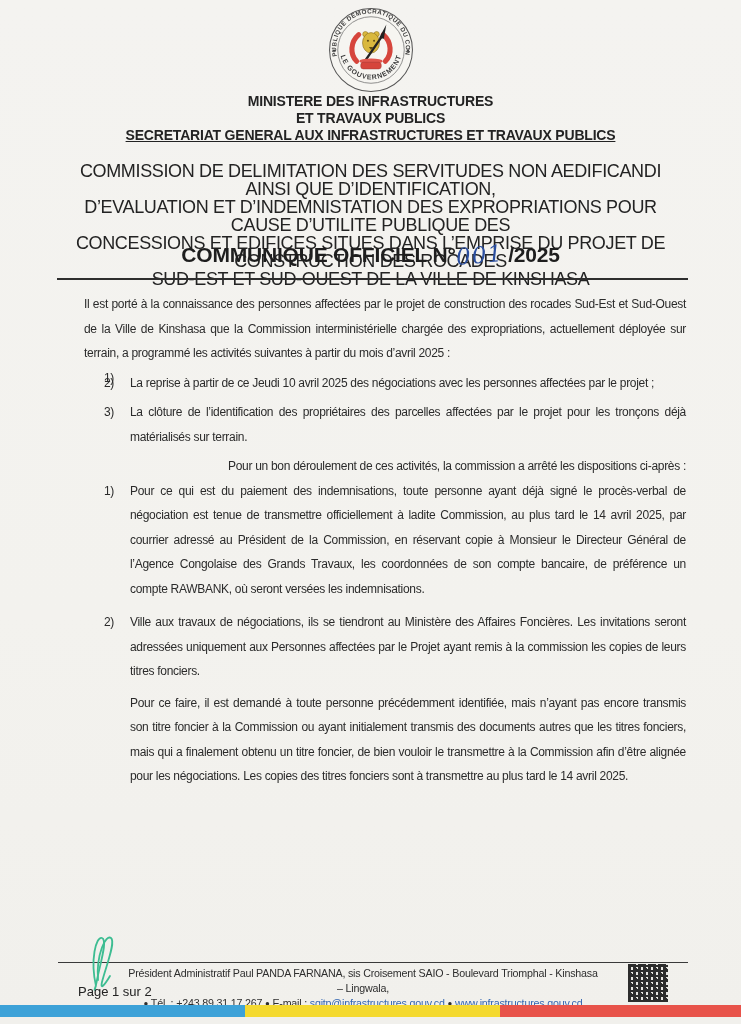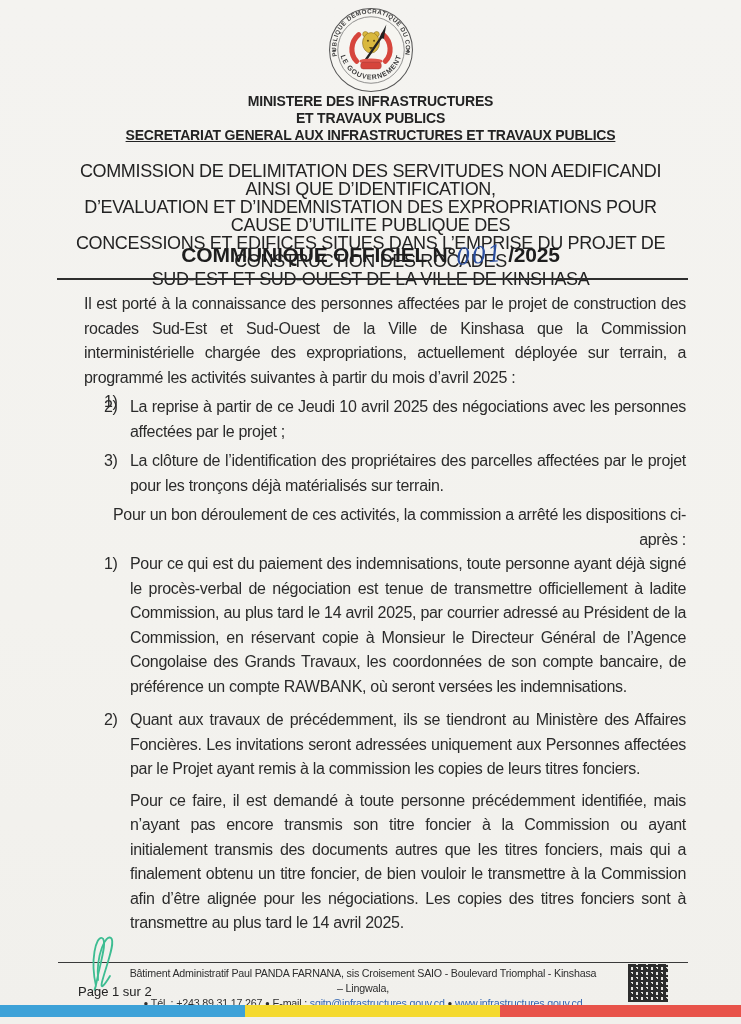--- a/index.html
+++ b/index.html
@@ -40,21 +40,21 @@
   .handwritten {
     display:inline-block; color:var(--ink-blue); font-style:italic; font-weight:normal;
     font-family:"DejaVu Serif", serif; font-size:23px;
     transform:rotate(-5deg) translateY(1px); letter-spacing:1px;
   }
   .rule-title { position:absolute; top:278px; left:57px; width:631px; border-top:2px solid #2e2e2e; }
 
   
   .docbody {
     position:absolute; top:292px; left:84px; width:602px;
-    font-size:16px; line-height:24.5px; text-align:justify;
+    font-size:12px; line-height:24.5px; text-align:justify;
     letter-spacing:-0.3px; color:#2b2b2b;
   }
   .docbody p { margin:0; }
   .intro { margin-bottom:11px; }
   .li { position:relative; padding-left:46px; margin-bottom:5px; }
   .li .num { position:absolute; left:20px; top:0; }
   .disp-intro { margin:9px 0 8px 0; text-align:right; }
   .li.sp { margin-bottom:9px; }
   .li.cont { margin-top:-2px; }
 
@@ -160,36 +160,36 @@
     </div>
 
     <p class="disp-intro">Pour un bon déroulement de ces activités, la commission a arrêté les dispositions ci-après :</p>
 
     <div class="li sp">
       <span class="num">1)</span>
       <span class="txt"><span>Pour ce qui est </span><span class="b">du paiement des indemnisations,</span><span> toute personne ayant déjà signé le procès-verbal de négociation est tenue de transmettre officiellement à ladite Commission, </span><span class="b">au plus tard le 14 avril 2025</span><span>, par courrier adressé au Président de la Commission, en réservant copie à Monsieur le Directeur Général de l’Agence Congolaise des Grands Travaux, les coordonnées de son compte bancaire, de préférence un compte RAWBANK, où seront versées les indemnisations.</span></span>
     </div>
     <div class="li sp">
       <span class="num">2)</span>
-      <span class="txt"><span class="b">Quant aux travaux de précédemment</span><span>, ils se tiendront au Ministère des Affaires Foncières. Les invitations seront adressées uniquement aux Personnes affectées par le Projet ayant remis à la commission les copies de leurs titres fonciers.</span></span>
+      <span class="txt"><span class="b">Ville aux travaux de négociations</span><span>, ils se tiendront au Ministère des Affaires Foncières. Les invitations seront adressées uniquement aux Personnes affectées par le Projet ayant remis à la commission les copies de leurs titres fonciers.</span></span>
     </div>
     <div class="li cont">
       <span class="txt"><span>Pour ce faire, il est demandé à toute personne précédemment identifiée, mais n’ayant pas encore transmis son titre foncier à la Commission ou ayant initialement transmis des documents autres que les titres fonciers, mais qui a finalement obtenu un titre foncier, de bien vouloir le transmettre à la Commission afin d’être alignée pour les négociations. Les copies des titres fonciers sont à transmettre </span><span class="b">au plus tard le 14 avril 2025</span><span>.</span></span>
     </div>
   </div>
 
   <div class="footer-rule"></div>
 
   <svg class="paraph" viewBox="0 0 40 64">
     <path d="M 10 56 C 4 30 10 6 16 8 C 22 10 14 34 11 50 C 9 60 8 62 9 58"></path>
     <path d="M 12 50 C 10 24 20 4 25 8 C 30 12 20 36 16 52 C 14 60 18 56 24 46"></path>
   </svg>
 
   <div class="footer-text">
-    <div>Bâtiment Administratif Paul PANDA FARNANA, sis Croisement SAIO - Boulevard Triomphal - Kinshasa – Lingwala,</div>
+    <div>Président Administratif Paul PANDA FARNANA, sis Croisement SAIO - Boulevard Triomphal - Kinshasa – Lingwala,</div>
     <div>
       <span class="dot">●</span><span> Tél. : +243 89 31 17 267 </span><span class="dot">●</span><span> E-mail : </span><a class="flink">sgitp@infrastructures.gouv.cd</a> <span class="dot">●</span> <a class="flink">www.infrastructures.gouv.cd</a>
     </div>
   </div>
 
   <div class="page-label">
     <span>Page </span><span class="b">1</span><span> sur </span><span class="b">2</span>
   </div>
 
   <div class="qr"></div>

